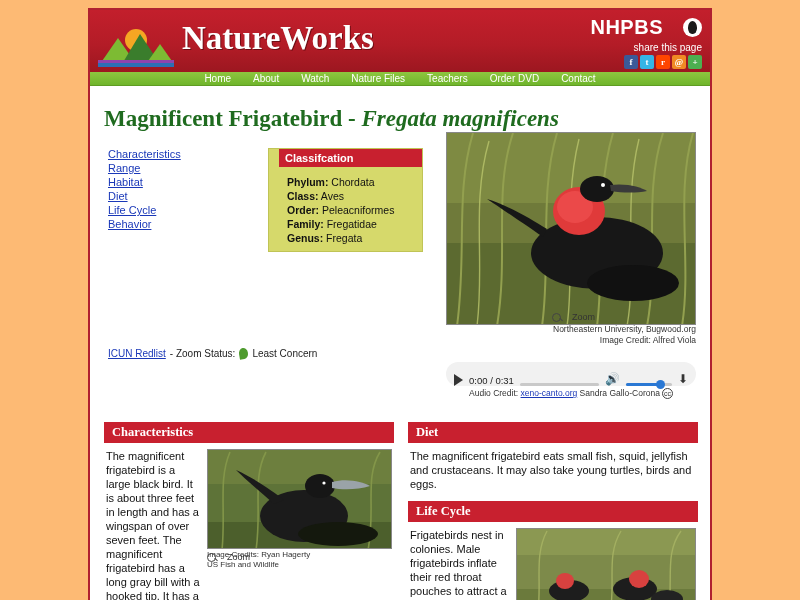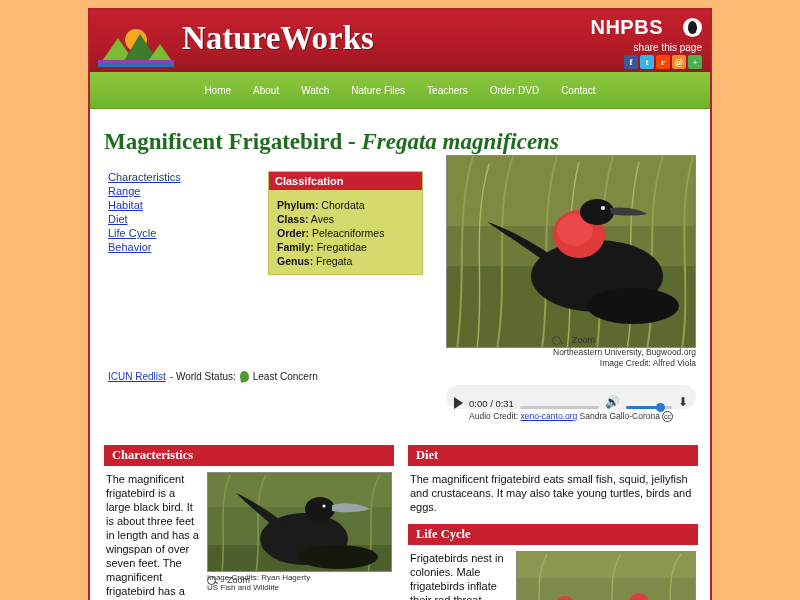--- a/index.html
+++ b/index.html
@@ -91,21 +91,21 @@
     border-radius: 2px;
     font-size: 9px;
     color: #fff;
     display: flex; align-items: center; justify-content: center;
     font-weight: bold;
     font-family: "Liberation Serif", serif;
   }
 
   
   .nav {
-    height: 37px;
+    height: 14px;
     background: linear-gradient(to bottom,#8ec63f 0%, #6fb52c 100%);
     display: flex;
     align-items: center;
     justify-content: center;
     gap: 0px;
     border-bottom: 1px solid #5f9c22;
   }
   .nav a {
     color: #ffffff;
     font-size: 10px;
@@ -137,20 +137,21 @@
     line-height: 13px;
     margin-bottom: 1px;
   }
 
   .classification {
     width: 155px;
     background: #d6d96b;
     border: 1px solid #c0c456;
     margin-left: 14px;
     height: 104px;
+    padding-left: 10px;
   }
   .classification .cls-head {
     background: #c8202f;
     color: #ffffff;
     font-size: 11px;
     font-weight: bold;
     padding: 3px 6px;
   }
   .classification .cls-body {
     padding: 8px 8px;
@@ -447,21 +448,21 @@
         <span class="magnifier"></span>
         <span>Zoom</span>
       </div>
       <div class="photo-credit">
         <div>Northeastern University, Bugwood.org</div>
         <div>Image Credit: Alfred Viola</div>
       </div>
 
       <div class="redlist-row">
         <a href="#">ICUN Redlist</a>
-        <span> - World Status: </span>
+        <span> - Zoom Status: </span>
         <span class="leaf"></span>
         <span>Least Concern</span>
       </div>
 
       <div class="audio">
         <span class="play-tri"></span>
         <span class="audio-time">0:00 / 0:31</span>
         <span class="audio-track"></span>
         <span class="spk">🔊</span>
         <span class="vol-track">

